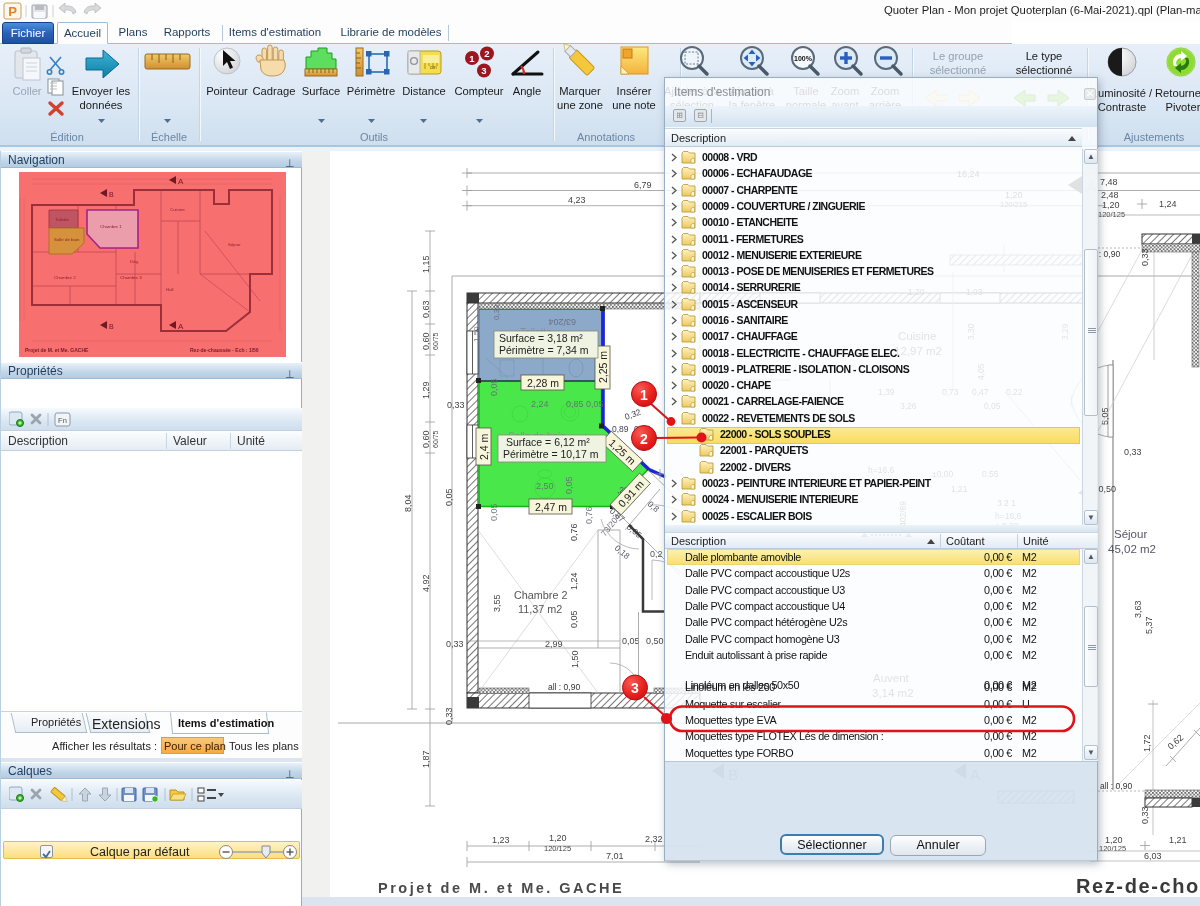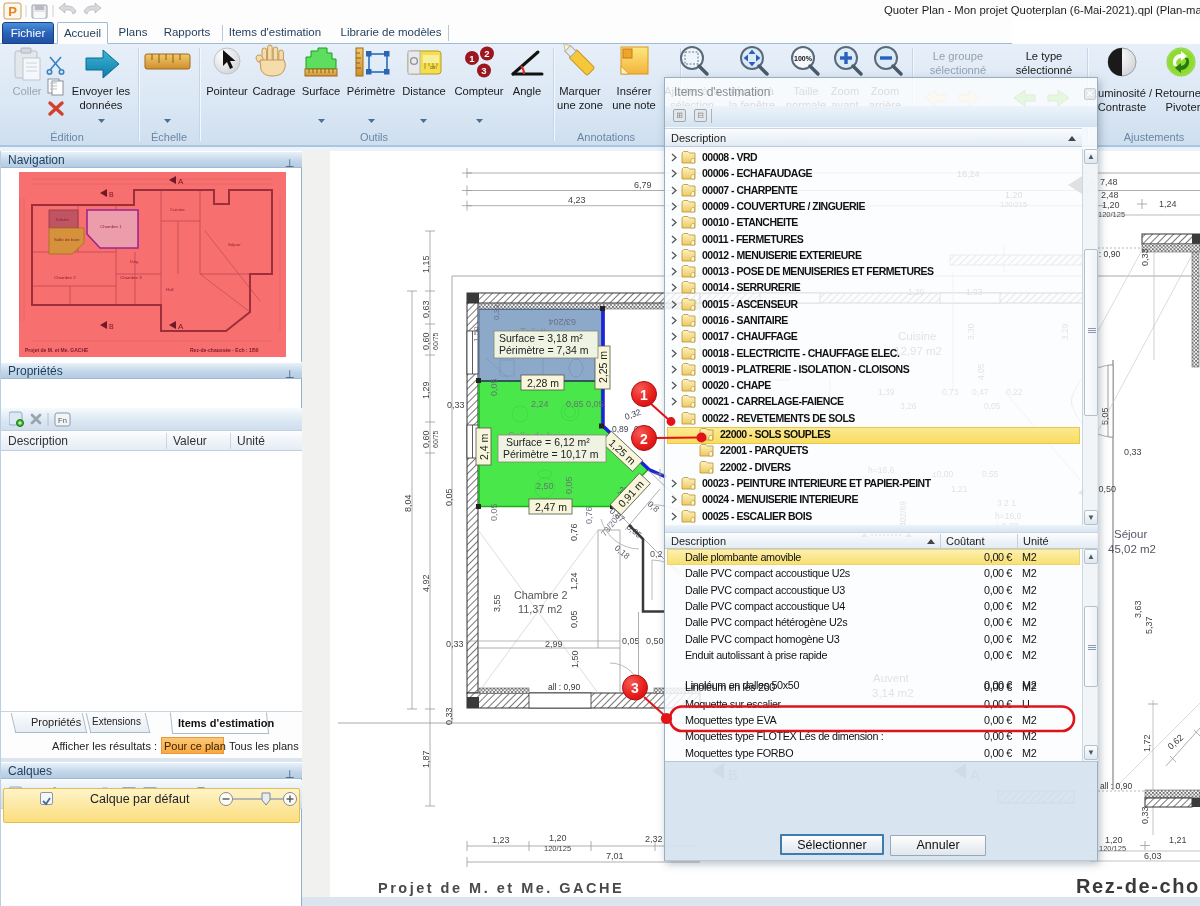--- a/index.html
+++ b/index.html
@@ -37,21 +37,21 @@
 #dlgclose{left:419px;top:10px;width:12px;height:12px;background:#e7eaec;border:1px solid #c8cdd2;color:#fff;font-size:10px;line-height:10px;text-align:center;border-radius:2px}
 #dlgtools{left:0;top:28px;width:432px;height:21px;background:linear-gradient(rgba(235,243,250,.85),rgba(205,223,239,.85))}
 .sqbtn{position:absolute;top:3px;width:13px;height:13px;background:#e3e7ea;border:1px solid #a0a8ae;border-radius:2px;color:#85898d;font-size:8px;line-height:12px;text-align:center}
 .lhead{position:absolute;left:0;width:417px;height:19px;background:linear-gradient(rgba(252,253,254,.9),rgba(223,233,243,.9));border-top:1px solid #c9d5e1;border-bottom:1px solid #bcc9d6;font-size:11px;color:#222}
 .srt{position:absolute;width:0;height:0;border-left:4px solid transparent;border-right:4px solid transparent;border-bottom:5px solid #444}
 .trow{position:absolute;left:0;width:416px;height:17px;font-size:10.5px;letter-spacing:-0.5px;font-weight:bold;color:#111;white-space:nowrap}
 .lrow{position:absolute;left:0;width:416px;height:17px;font-size:10.8px;letter-spacing:-0.35px;color:#111;white-space:nowrap}
 .sbar{position:absolute;left:417px;width:16px;background:rgba(240,243,247,.85);border-left:1px solid rgba(180,195,210,.6)}
 .sarr{position:absolute;left:1px;width:14px;height:15px;background:linear-gradient(#fcfdfe,#dfe7ef);border:1px solid #b4c2d0;border-radius:2px;text-align:center;font-size:8px;color:#4a5a6a;line-height:14px}
 .sthumb{position:absolute;left:1px;width:14px;background:linear-gradient(90deg,#fdfdfe,#eef2f7);border:1px solid #b2bfcc;border-radius:2px}
-.btn{position:absolute;height:21px;background:linear-gradient(#fefefe,#eef2f6 50%,#dfe7ee);font-size:12.5px;color:#111;text-align:center;line-height:19px;border-radius:1px}
+.btn{position:absolute;height:21px;background:linear-gradient(#fefefe,#eef2f6 50%,#dfe7ee);font-size:12.5px;color:#111;text-align:center;line-height:19px;border-radius:6px}
 
 #annots{left:0;top:0;width:1200px;height:906px;pointer-events:none}
 </style></head>
 <body>
 <div id="app">
 <div class="abs" id="titlebar"></div>
 <div class="abs" id="title">Quoter Plan - Mon projet Quoterplan (6-Mai-2021).qpl (Plan-mais</div>
 <div class="abs" id="tabrow">
   <div class="tab" id="tabFichier">Fichier</div>
   <div class="tab" id="tabAccueil">Accueil</div>
@@ -372,21 +372,21 @@
         <span style="left:172px">Valeur</span>
         <span style="left:236px">Unité</span>
         <div class="tcol" style="left:165px"></div>
         <div class="tcol" style="left:229px"></div>
       </div>
  <div class="abs" style="left:0;top:300px;width:301px;height:260px;background:#fff"></div>
  <div class="abs" style="left:0;top:560px;width:301px;height:47px;background:#fdfdfd;border-top:1px solid #c8d4e0">
   <div class="abs" style="left:12px;top:1px;width:72px;height:20px;background:linear-gradient(#fbfcfd,#e6edf4);border:1px solid #a8bccc;border-top:none;transform:skewX(13deg)"></div>
   <span class="abs" style="left:30px;top:4px;font-size:11px;color:#222">Propriétés</span>
   <div class="abs" style="left:87px;top:1px;width:60px;height:20px;background:linear-gradient(#fbfcfd,#e6edf4);border:1px solid #a8bccc;border-top:none;transform:skewX(13deg)"></div>
-  <span class="abs" style="left:91px;top:4px;font-size:10px;color:#222">Extensions</span>
+  <span class="abs" style="left:91px;top:4px;font-size:14px;color:#222">Extensions</span>
   <div class="abs" style="left:170px;top:0px;width:97px;height:22px;background:#fff;border:1px solid #a8bccc;border-top:1px solid #fff;transform:skewX(6deg)"></div>
   <span class="abs" style="left:177px;top:5px;font-size:11px;font-weight:bold;color:#111">Items d'estimation</span>
   <span class="abs" style="left:0;top:28px;width:156px;text-align:right;font-size:11px;color:#222">Afficher les résultats :</span>
   <div class="abs" style="left:160px;top:25px;width:63px;height:17px;background:linear-gradient(#fbc875,#f8a943);border:1px solid #e8973a"></div>
   <span class="abs" style="left:163px;top:28px;font-size:11px;color:#3a2000">Pour ce plan</span>
   <span class="abs" style="left:228px;top:28px;font-size:11px;color:#222">Tous les plans</span>
  </div>
  <div class="abs" style="left:0;top:607px;width:301px;height:4px;background:#dbe5f0"></div>
  <div class="phead" style="top:611px">Calques<span class="pin">⊥</span></div>
  <div class="tbar" style="top:629px;height:29px;border-bottom:1px solid #c0d0e0">
@@ -420,21 +420,21 @@
    <line x1="183" y1="2" x2="183" y2="15" stroke="#b0c0d0"></line>
    <g>
             <rect x="189" y="2" width="6" height="5" fill="#fff" stroke="#444"></rect>
             <rect x="189" y="10" width="6" height="5" fill="#fff" stroke="#444"></rect>
             <line x1="198" y1="4" x2="207" y2="4" stroke="#444" stroke-width="2"></line>
             <line x1="198" y1="12" x2="207" y2="12" stroke="#444" stroke-width="2"></line>
             <path d="M209 7 l6 0 -3 4z" fill="#444"></path>
           </g>
   </svg>
  </div>
- <div class="abs" style="left:2px;top:637px;width:297px;height:35px;background:linear-gradient(#fff3c8,#fbde7e);border:1px solid #e2bd52;border-radius:2px">
+ <div class="abs" style="left:2px;top:690px;width:297px;height:18px;background:linear-gradient(#fff3c8,#fbde7e);border:1px solid #e2bd52;border-radius:2px">
   <div class="abs" style="left:36px;top:3px;width:13px;height:13px;background:#f4f6f8;border:1px solid #8898a8;border-radius:2px"><svg width="11" height="11" viewBox="0 0 11 11">
             <path d="M2 5 l3 3 4 -6" fill="none" stroke="#4a6a9a" stroke-width="1.8"></path>
           </svg></div>
   <span class="abs" style="left:86px;top:3px;font-size:12.5px;color:#222">Calque par défaut</span>
   <svg class="abs" style="left:214px;top:2px" width="80" height="16" viewBox="0 0 80 16">
    <line x1="10" y1="8" x2="72" y2="8" stroke="#9aa4ae" stroke-width="1.5"></line>
    <circle cx="8" cy="8" r="6.5" fill="#fdfdfb" stroke="#888"></circle>
           <line x1="4.5" y1="8" x2="11.5" y2="8" stroke="#555" stroke-width="1.4"></line>
    <circle cx="72" cy="8" r="6.5" fill="#fdfdfb" stroke="#888"></circle>
           <line x1="68.5" y1="8" x2="75.5" y2="8" stroke="#555" stroke-width="1.4"></line>

